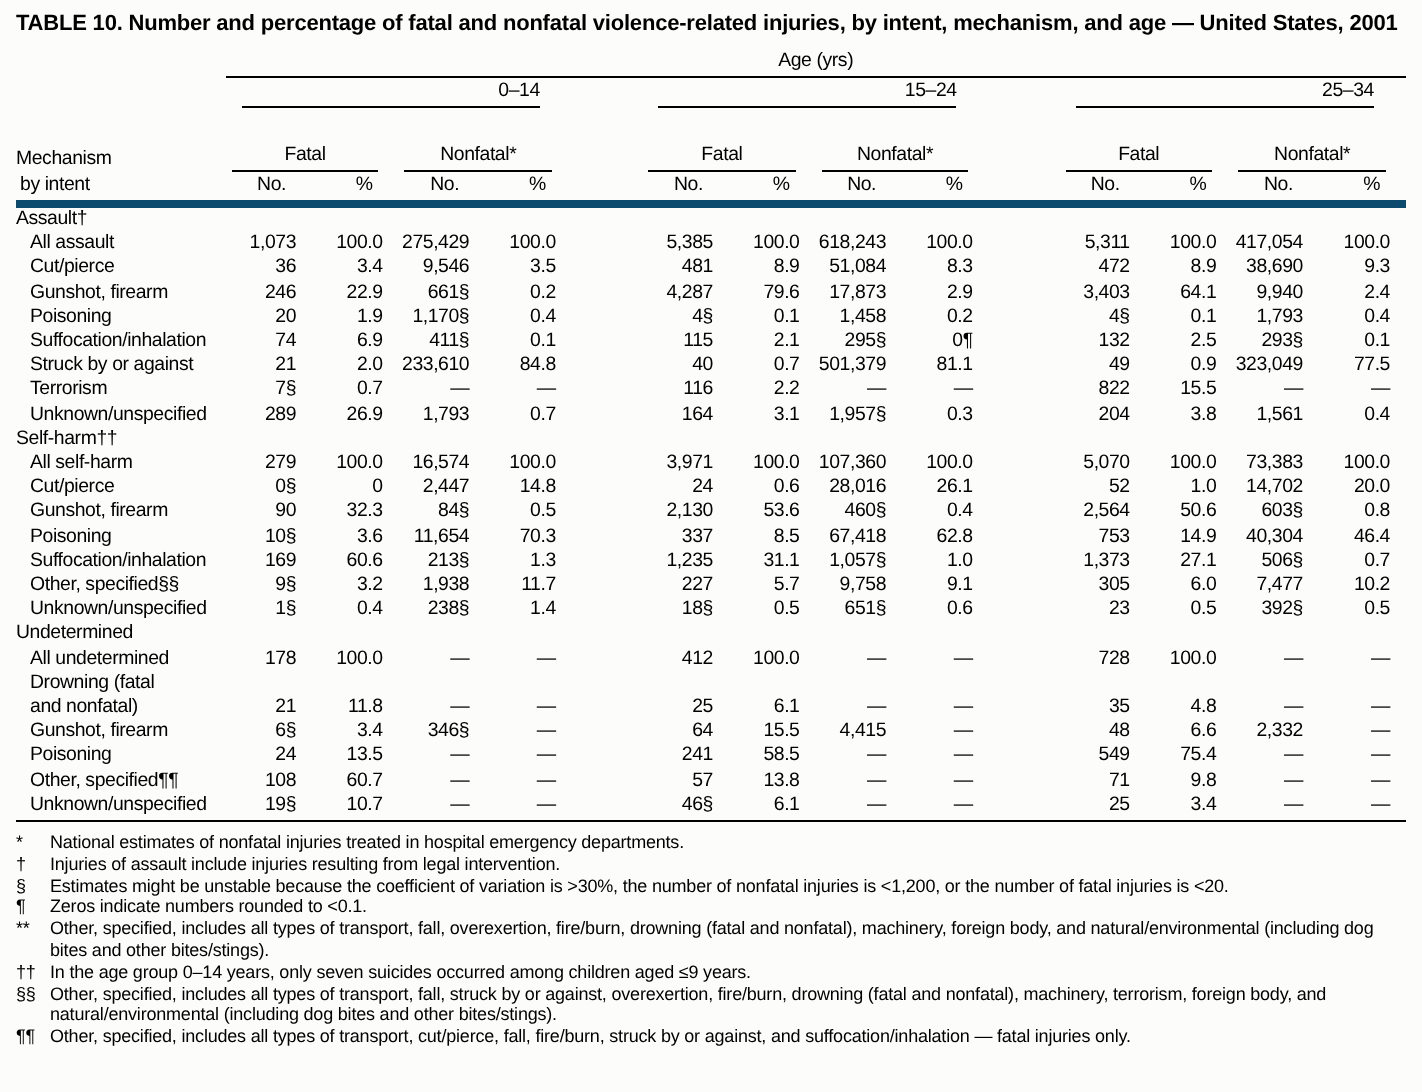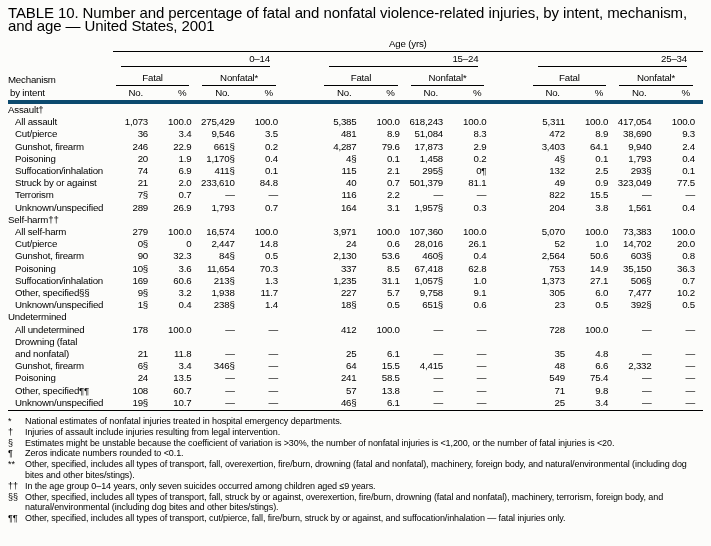--- a/index.html
+++ b/index.html
@@ -7,21 +7,21 @@
   body {
     width: 711px; height: 546px;
     background: #fcfcfa;
     color: #000;
     font-family: "Liberation Sans", "DejaVu Sans", sans-serif;
     overflow: hidden;
   }
   .page { padding: 6px 8px 0 8px; }
 
   .title {
-    font-size: 15px; font-weight: normal;
+    font-size: 11px; font-weight: bold;
     line-height: 13px; letter-spacing: -0.1px;
     margin-bottom: 5px;
   }
 
   table {
     width: 100%;
     border-collapse: collapse;
     table-layout: fixed;
     font-size: 9.7px;
   }
@@ -45,21 +45,21 @@
 
   .agehdr {
     text-align: center;
     border-bottom: 1px solid #000;
     padding-bottom: 1px;
   }
   .u {
     border-bottom: 1px solid #000;
     text-align: center;
     padding-bottom: 1px;
-    margin: 4px 10px 0 3px;
+    margin: 17px 10px 0 3px;
   }
   .ug { margin: 0 16px 0 8px; text-align: right; }
 
   .mrow th { border-bottom: 4px solid #0c4a6e; padding-bottom: 1px; }
   .m { text-align: right; padding-right: 13px; }
 
   tbody td { line-height: 12.2px; }
   .sec { text-align: left; }
   .rowlabel {
     padding-left: 7px;
@@ -365,22 +365,22 @@
           <td class="num">11,654</td>
           <td class="num">70.3</td>
           <td class="spacer"></td>
           <td class="num">337</td>
           <td class="num">8.5</td>
           <td class="num">67,418</td>
           <td class="num">62.8</td>
           <td class="spacer"></td>
           <td class="num">753</td>
           <td class="num">14.9</td>
-          <td class="num">35,150</td>
-          <td class="num">36.3</td>
+          <td class="num">40,304</td>
+          <td class="num">46.4</td>
         </tr>
         <tr>
           <td class="rowlabel">Suffocation/inhalation</td>
           <td class="num">169</td>
           <td class="num">60.6</td>
           <td class="num">213§</td>
           <td class="num">1.3</td>
           <td class="spacer"></td>
           <td class="num">1,235</td>
           <td class="num">31.1</td>

